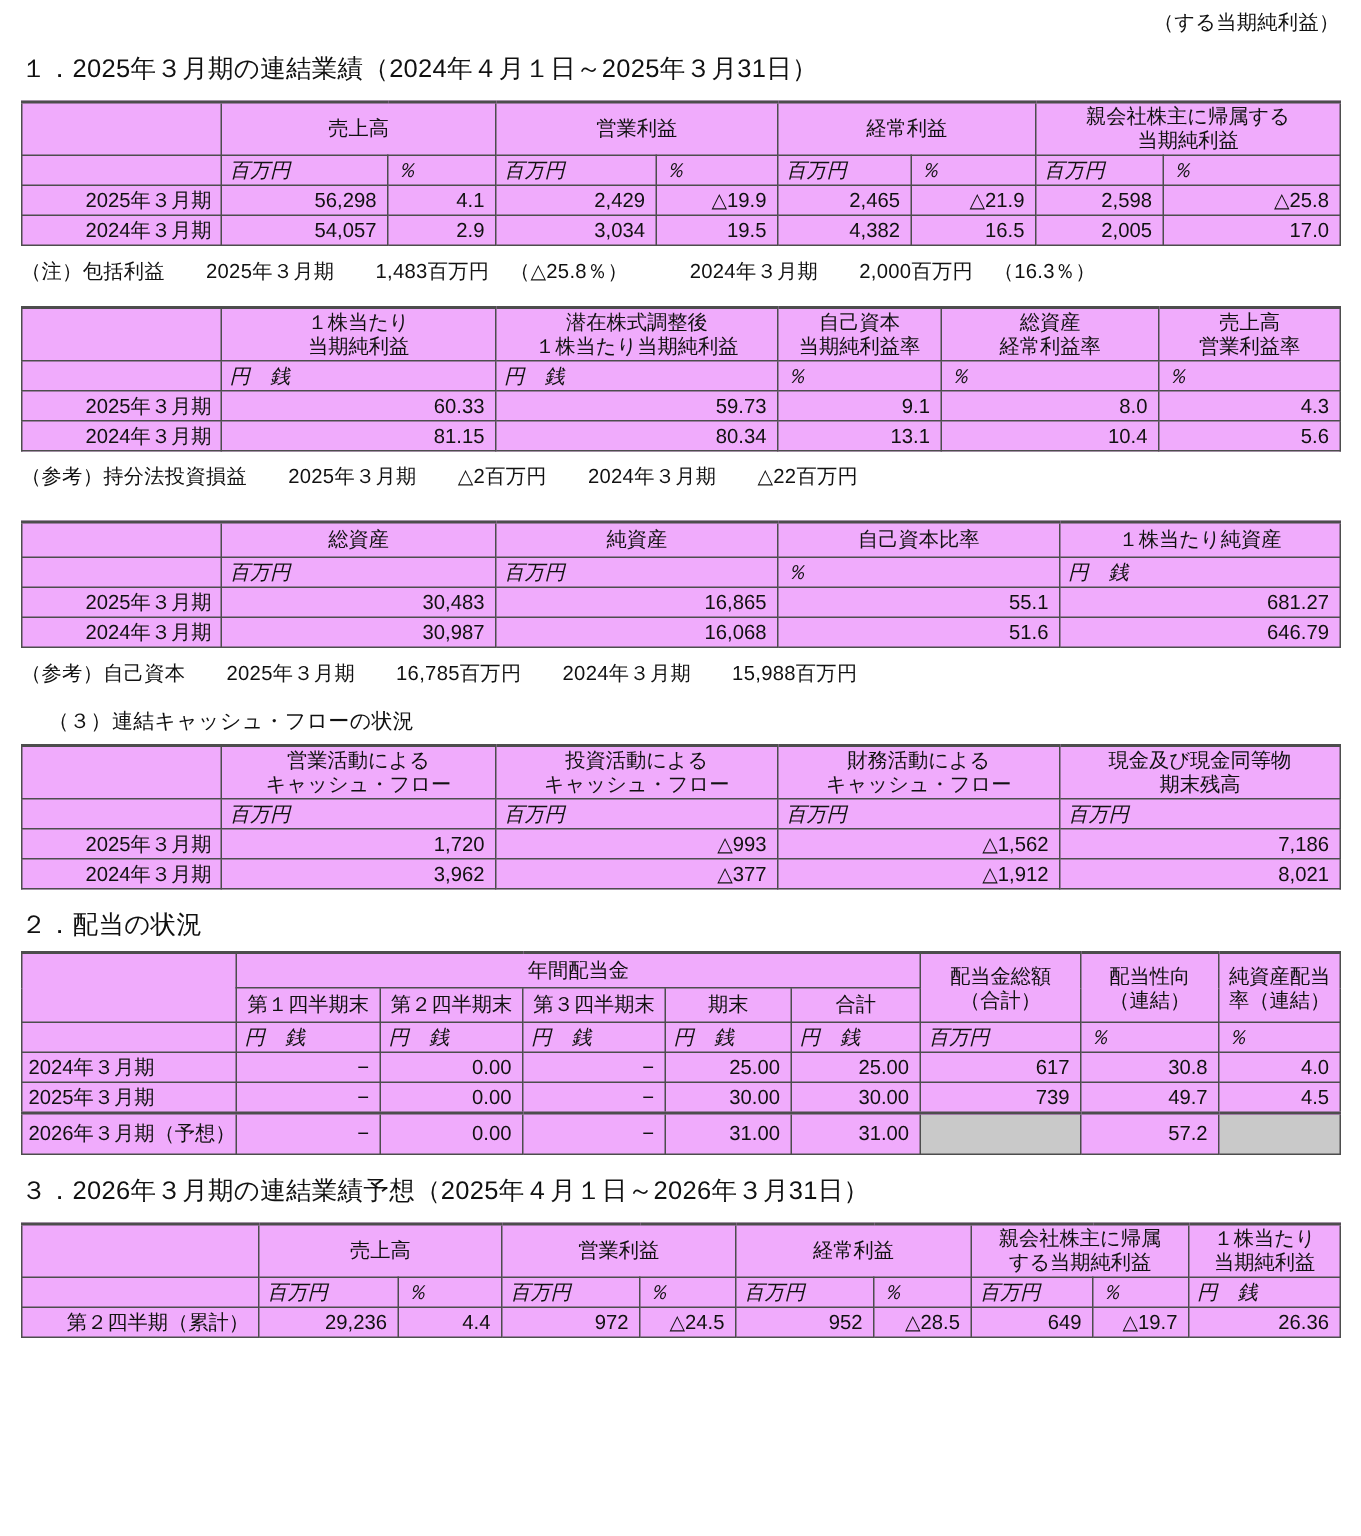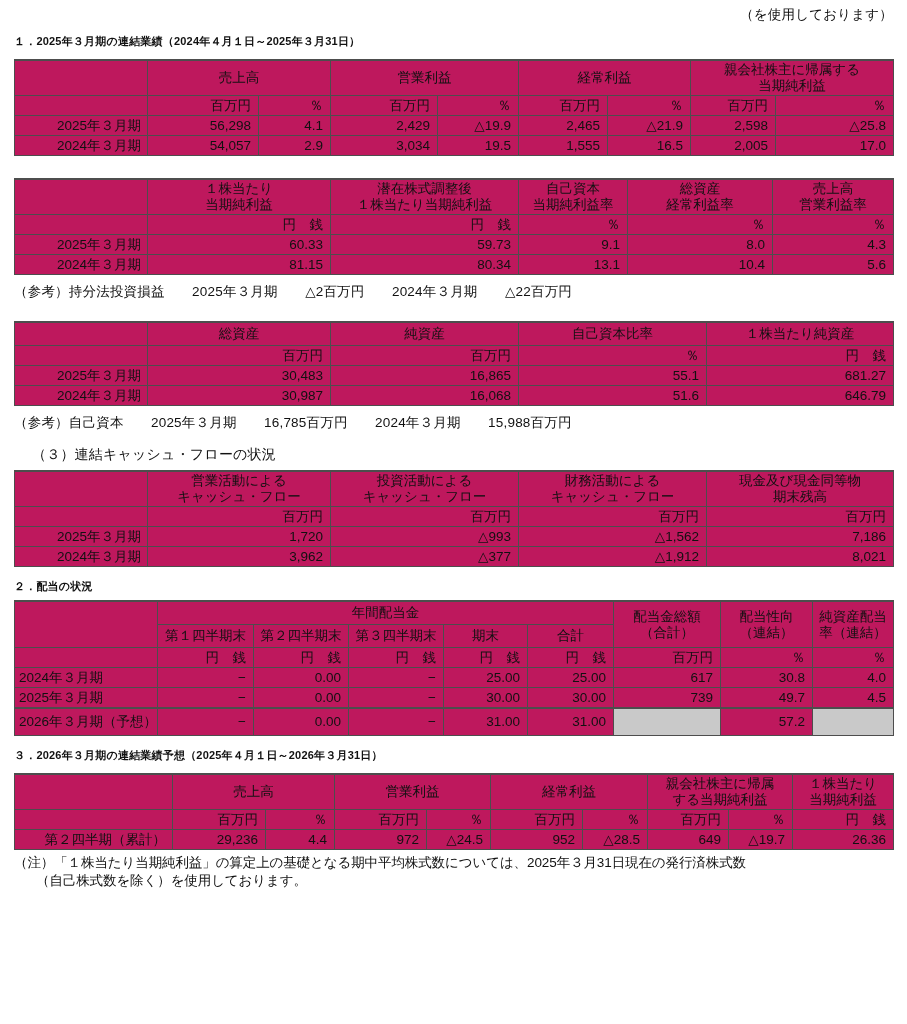--- a/index.html
+++ b/index.html
@@ -27,44 +27,43 @@
   .row-line {
     display: flex;
     align-items: baseline;
   }
   .note-right {
     text-align: right;
     font-size: 13.5px;
     letter-spacing: .2px;
   }
   .sec-title {
-    font-size: 11px;
+    font-size: 17px;
     letter-spacing: .2px;
     white-space: nowrap;
-    font-weight: bold;
   }
   .sub-title {
     font-size: 14px;
     letter-spacing: .2px;
     padding-left: 18px;
     white-space: nowrap;
   }
   .spacer-4 { height: 4px; }
   .spacer-6 { height: 6px; }
   .spacer-8 { height: 8px; }
   .spacer-10 { height: 10px; }
   .spacer-12 { height: 12px; }
   .spacer-14 { height: 14px; }
 
   table.fin {
     border-collapse: collapse;
     table-layout: fixed;
     width: 879px;
     font-size: 13.5px;
-    background: #be185d;
+    background: #f0abfc;
   }
   table.fin td, table.fin th {
     border: 1px solid #4d4d4d;
     padding: 0 5px;
     font-weight: normal;
     vertical-align: middle;
     line-height: 1.15;
     white-space: nowrap;
     overflow: hidden;
   }
@@ -79,22 +78,23 @@
   }
   table.fin .lbl {
     text-align: right;
     padding-right: 6px;
   }
   table.fin .lbl-l {
     text-align: left;
     padding-left: 4px;
   }
   table.fin .unit {
-    text-align: right;
+    text-align: left;
     padding-right: 7px;
+    font-style: italic;
   }
   .r-hdr2 td { height: 34px; }
   .r-hdr1 td { height: 22px; }
   .r-unit td { height: 19px; }
   .r-data td { height: 19px; }
   .shaded { background: #c9c9c9; }
   .hi-border { border-top: 2px solid #4d4d4d !important; }
   .small-note {
     font-size: 13.5px;
     letter-spacing: .2px;
@@ -106,21 +106,21 @@
   }
   .foot-note .l2 { padding-left: 22px; }
   .hdr-two-line { line-height: 1.2; }
 </style>
 </head>
 <body>
 
 <div class="page">
 
   <div class="spacer-6"></div>
-  <div class="note-right">（を使用しております）</div>
+  <div class="note-right">（する当期純利益）</div>
 
   <div class="spacer-10"></div>
 
   <div class="sec-title">１．2025年３月期の連結業績（2024年４月１日～2025年３月31日）</div>
   <div class="spacer-4"></div>
   <div class="spacer-6"></div>
 
   <table class="fin">
     <colgroup>
       <col style="width:133px">
@@ -162,29 +162,30 @@
         <td class="num">△21.9</td>
         <td class="num">2,598</td>
         <td class="num">△25.8</td>
       </tr>
       <tr class="r-data">
         <td class="lbl">2024年３月期</td>
         <td class="num">54,057</td>
         <td class="num">2.9</td>
         <td class="num">3,034</td>
         <td class="num">19.5</td>
-        <td class="num">1,555</td>
+        <td class="num">4,382</td>
         <td class="num">16.5</td>
         <td class="num">2,005</td>
         <td class="num">17.0</td>
       </tr>
     </tbody>
   </table>
 
   <div class="spacer-8"></div>
+  <div class="small-note">（注）包括利益　　2025年３月期　　1,483百万円　（△25.8％）　　　2024年３月期　　2,000百万円　（16.3％）</div>
   <div class="spacer-14"></div>
 
   <table class="fin">
     <colgroup>
       <col style="width:133px">
         <col style="width:183px">
         <col style="width:188px">
       <col style="width:109px">
         <col style="width:145px">
         <col style="width:121px">
@@ -446,18 +447,14 @@
         <td class="num">952</td>
         <td class="num">△28.5</td>
         <td class="num">649</td>
         <td class="num">△19.7</td>
         <td class="num">26.36</td>
       </tr>
     </tbody>
   </table>
 
   <div class="spacer-4"></div>
-  <div class="foot-note">
-    <div>（注）「１株当たり当期純利益」の算定上の基礎となる期中平均株式数については、2025年３月31日現在の発行済株式数</div>
-    <div class="l2">（自己株式数を除く）を使用しております。</div>
-  </div>
 
 </div>
 
 </body></html>

